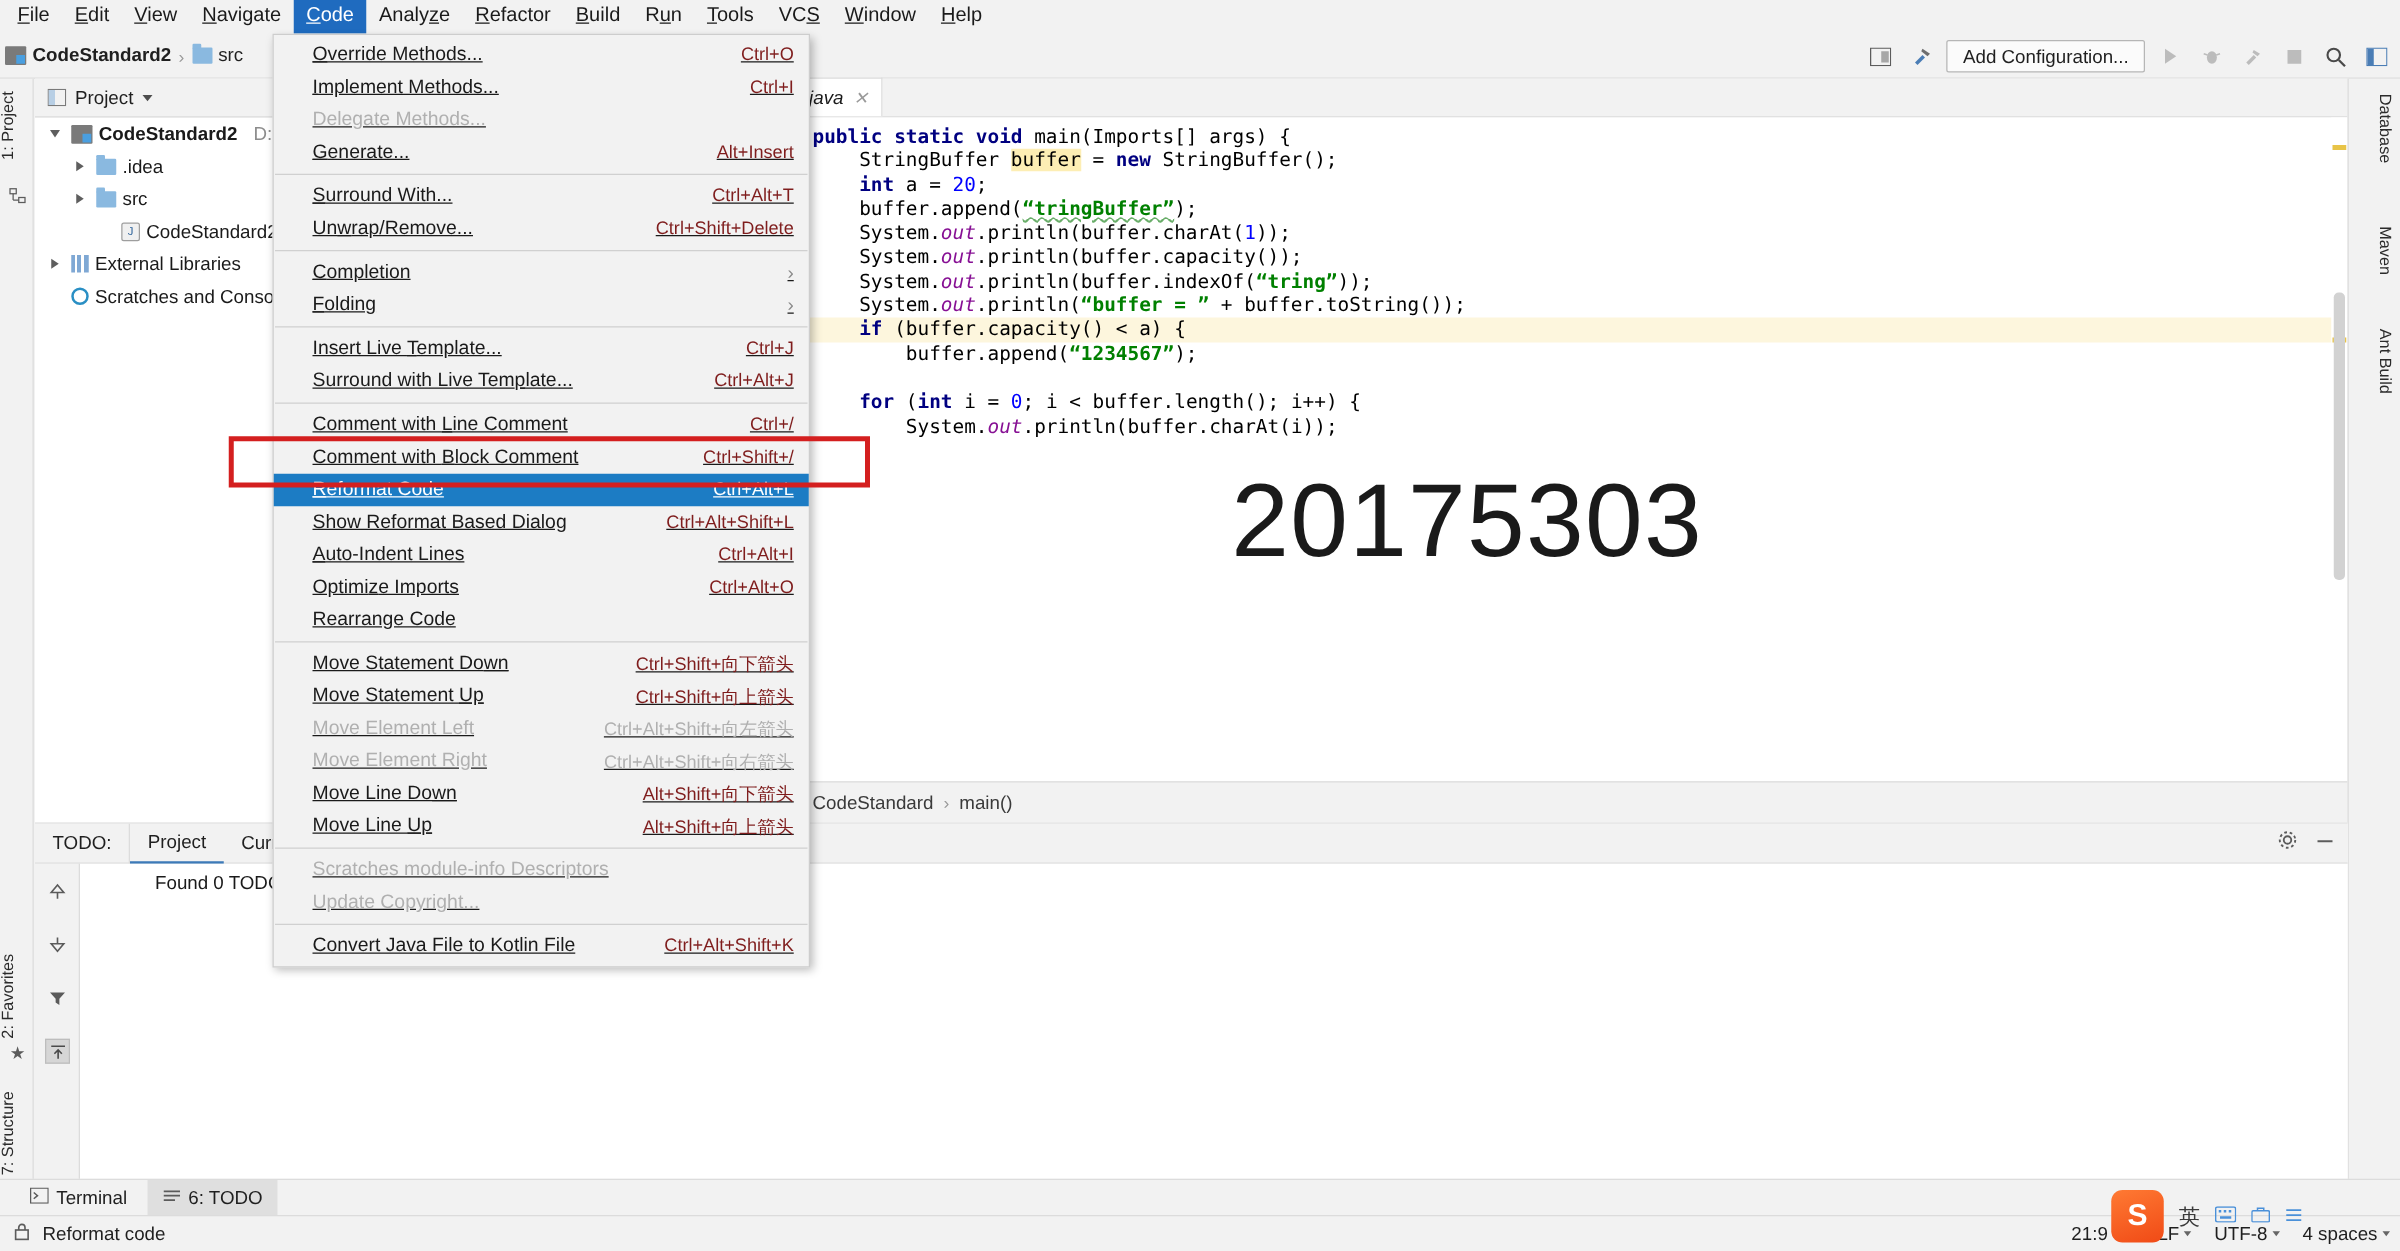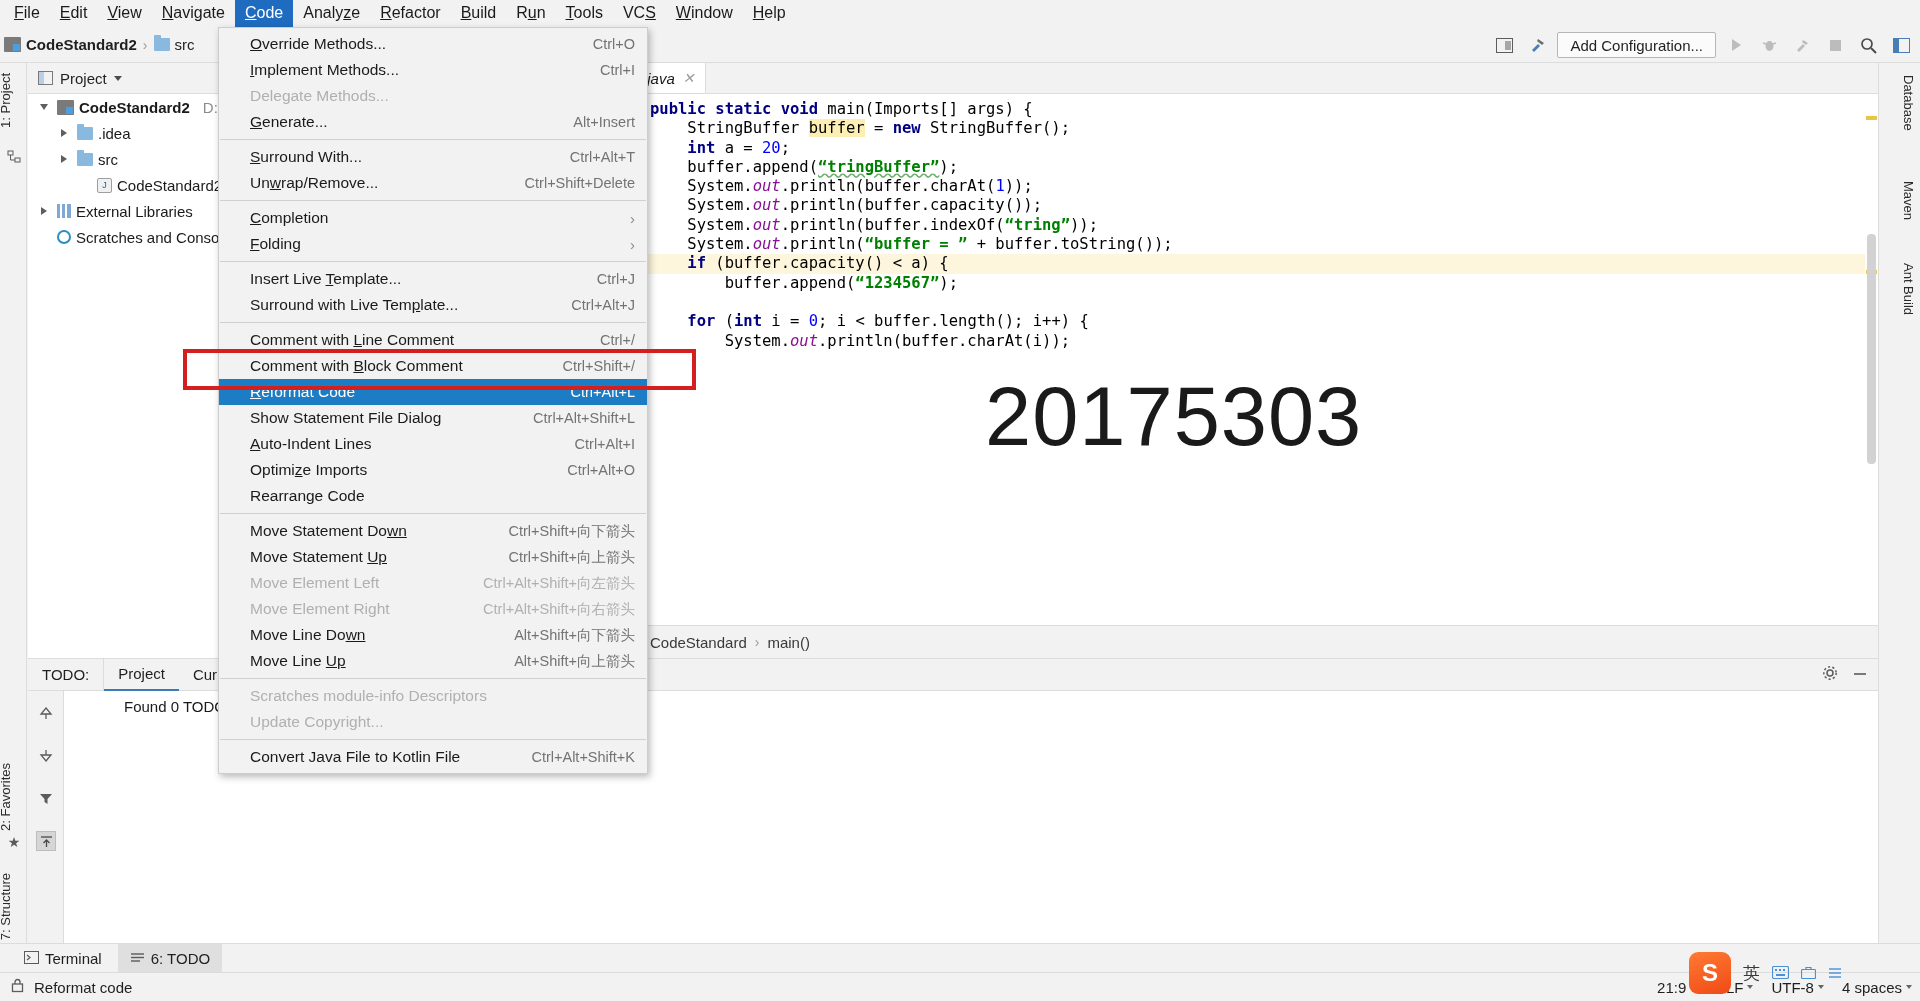--- a/index.html
+++ b/index.html
@@ -239,24 +239,24 @@
   #code-menu {
     position: absolute; left: 218px; top: 27px; width: 430px;
     background: #f2f2f2; border: 1px solid #cdcdcd;
     box-shadow: 2px 3px 7px rgba(0,0,0,0.27);
     padding: 3px 0 3px 0;
     font-size: 15.5px; color: #1a1a1a;
     z-index: 50;
   }
   .mi {
     height: 26px; display: flex; align-items: center;
-    padding: 0 12px 0 31px; white-space: nowrap; position: relative;
+    padding: 0 12px 0 31px; white-space: nowrap; position: relative; text-decoration: underline;
   }
   .mi .lbl { flex: 0 0 auto; }
-  .mi .sc { margin-left: auto; color: #737373; font-size: 14.5px; padding-left: 26px; }
+  .mi .sc { margin-left: auto; color: #7f1d1d; font-size: 14.5px; padding-left: 26px; }
   .mi.disabled .lbl, .mi.disabled .sc { color: #b0b0b0; }
   .mi.sel { background: #1c7cc4; color: #ffffff; }
   .mi.sel .sc { color: #ffffff; }
   .mi .arrow { margin-left: auto; color: #8b8b8b; font-size: 15px; }
   .msep { height: 1px; background: #d0d0d0; margin: 4px 1px; }
 
   
   #red-rect {
     position: absolute; left: 183px; top: 349px; width: 513px; height: 41px;
     border: 4px solid #d41f1f; z-index: 60; pointer-events: none;
@@ -636,21 +636,21 @@
       </div>
       <div class="mi">
         <span class="lbl">Comment with <span class="u">B</span>lock Comment</span>
         <span class="sc">Ctrl+Shift+/</span>
       </div>
       <div class="mi sel">
         <span class="lbl"><span class="u">R</span>eformat Code</span>
         <span class="sc">Ctrl+Alt+L</span>
       </div>
       <div class="mi">
-        <span class="lbl">Show Statement File Dialog</span>
+        <span class="lbl">Show Reformat Based Dialog</span>
         <span class="sc">Ctrl+Alt+Shift+L</span>
       </div>
       <div class="mi">
         <span class="lbl"><span class="u">A</span>uto-Indent Lines</span>
         <span class="sc">Ctrl+Alt+I</span>
       </div>
       <div class="mi">
         <span class="lbl">Optimi<span class="u">z</span>e Imports</span>
         <span class="sc">Ctrl+Alt+O</span>
       </div>

